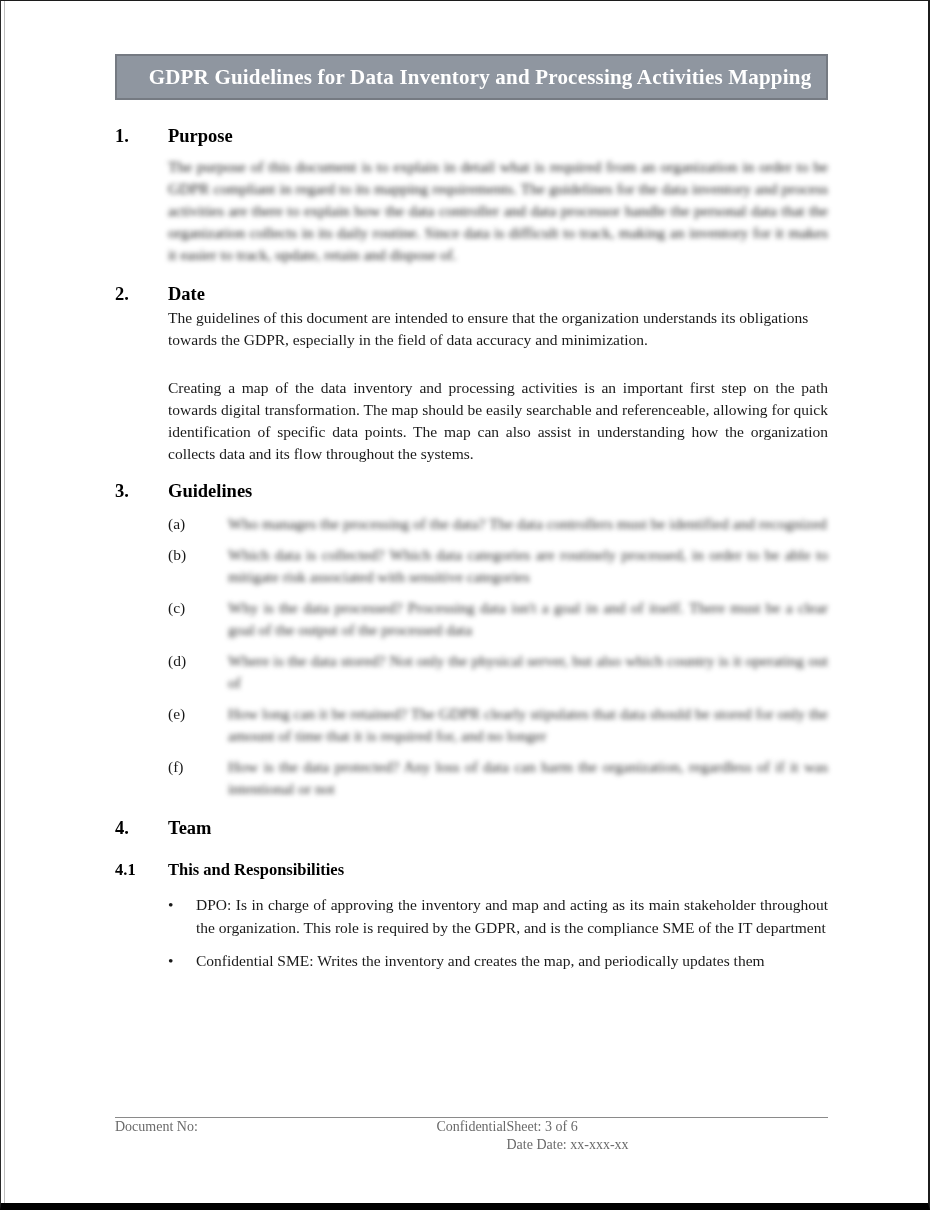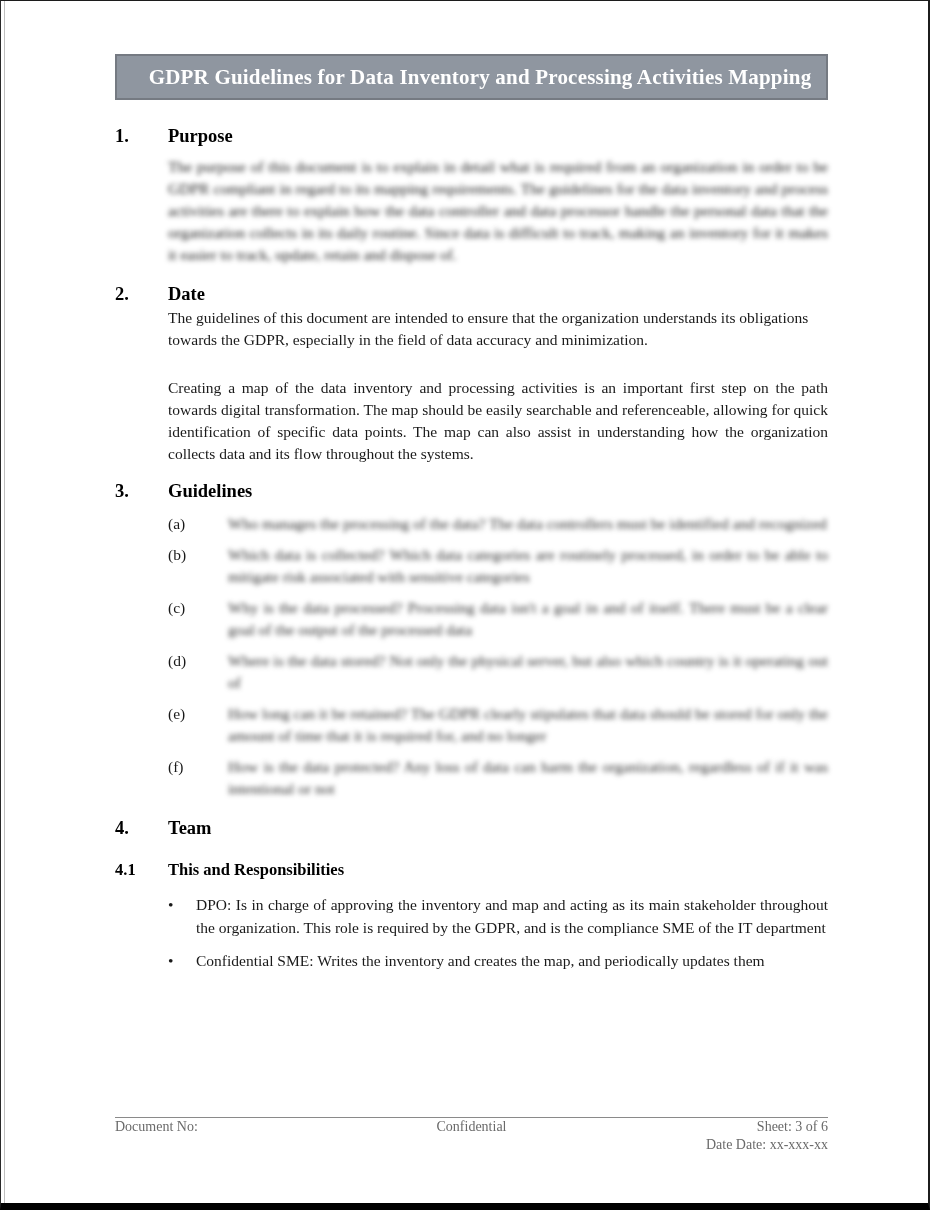--- a/index.html
+++ b/index.html
@@ -69,21 +69,21 @@
   .bullet-text { flex: 1; text-align: justify; }
   .bullet-text b { font-weight: normal; }
   .footer {
     position: absolute; left: 115px; top: 1117px; width: 713px;
     border-top: 1px solid #8a8a8a;
     color: #6a6a6a; font-size: 14px; line-height: 17.5px;
   }
   .footer-grid { display: grid; grid-template-columns: 1fr auto 1fr; }
   .footer-col-left { text-align: left; }
   .footer-col-center { text-align: right; }
-  .footer-col-right { text-align: right; font-family: Liberation Serif, serif; }
+  .footer-col-right { text-align: left; font-family: Liberation Serif, serif; }
 </style>
 </head>
 <body>
 
 <div class="page-frame"></div>
 
 <div class="content">
 
   <div class="banner">
     <span class="banner-text">GDPR Guidelines for Data Inventory and Processing Activities Mapping</span>

